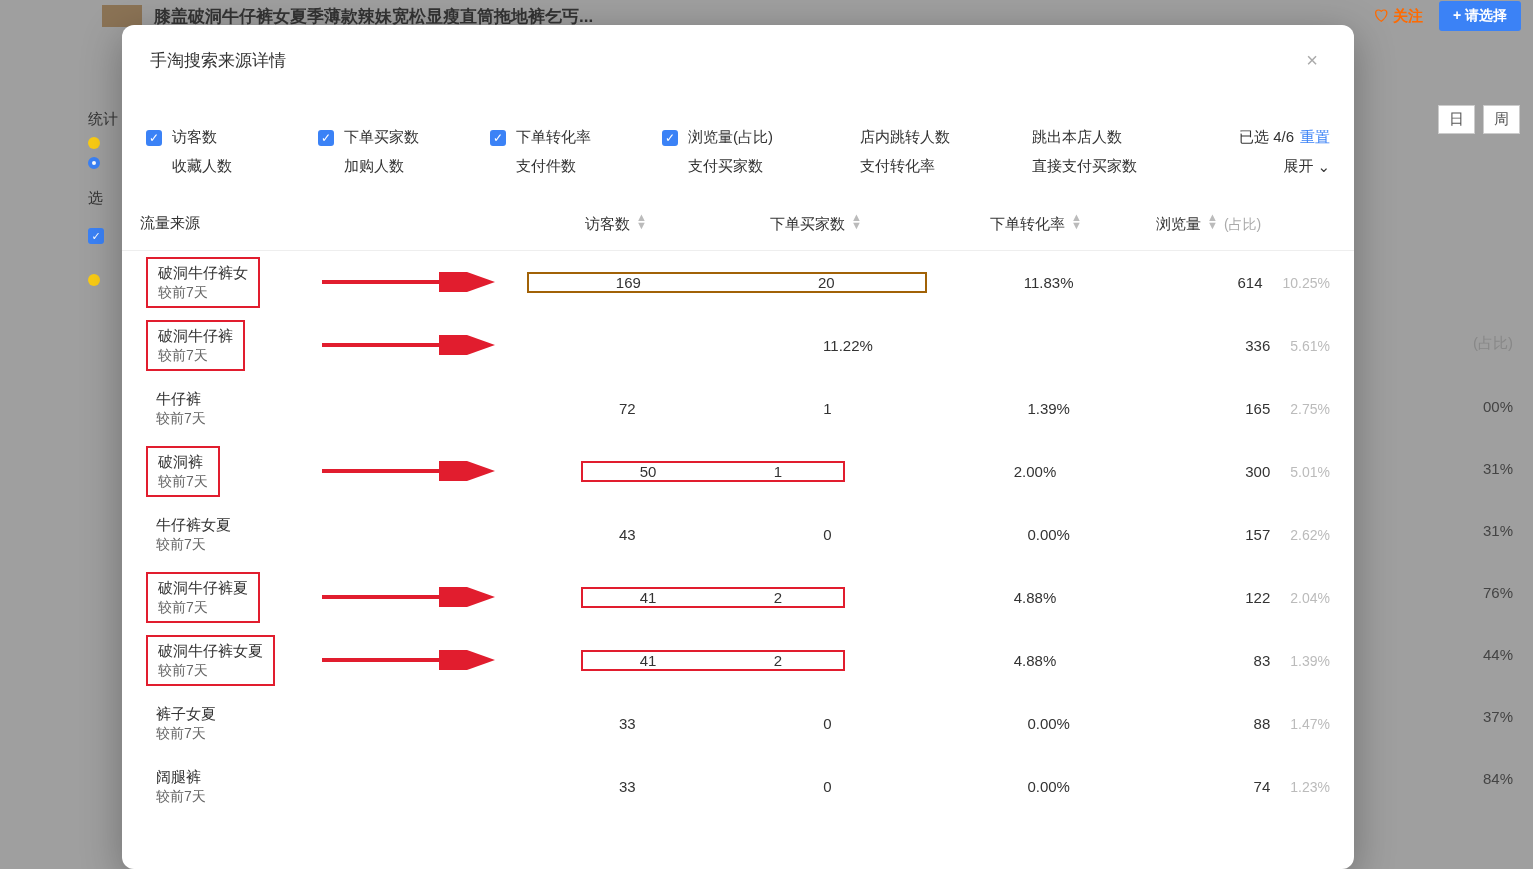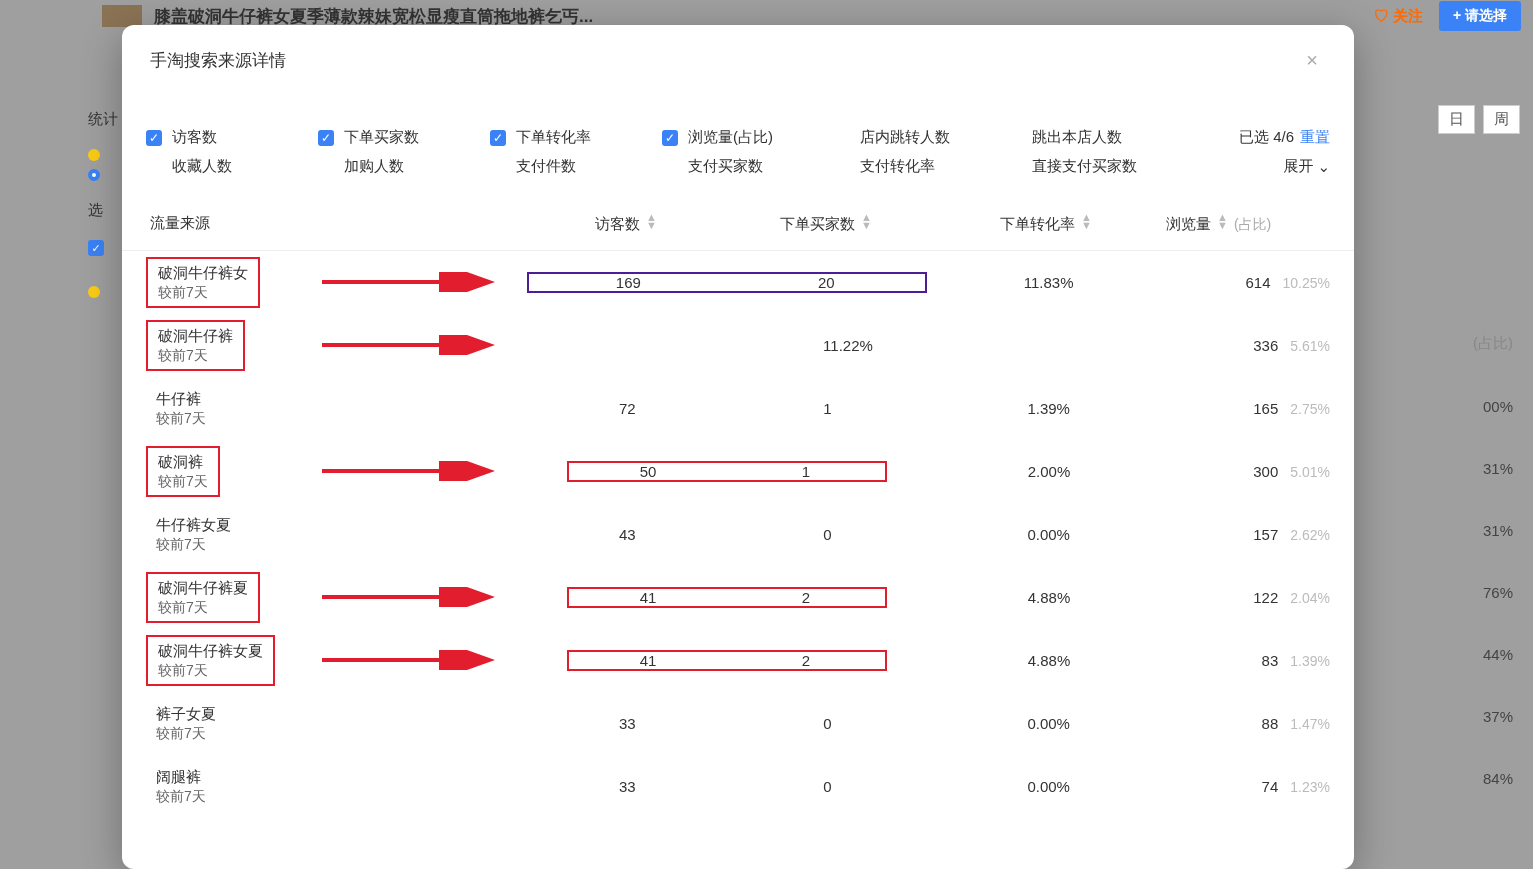--- a/index.html
+++ b/index.html
@@ -21,58 +21,58 @@
     .close { margin-left:auto; color:#aaa; font-size:20px; cursor:pointer; padding:4px 8px; }
     .filters { padding:42px 24px 12px; }
     .filter-row { display:flex; align-items:center; margin-bottom:10px; font-size:15px; color:#333; }
     .fi { display:flex; align-items:center; width:172px; }
     .fi.last { margin-left:auto; width:auto; }
     .cb { width:16px; height:16px; border:2px solid #3b82f6; border-radius:3px; margin-right:10px; display:inline-flex; align-items:center; justify-content:center; background:#3b82f6; color:#fff; font-size:12px; line-height:1; cursor:pointer; }
     .cb-space { width:26px; display:inline-block; }
     .reset { color:#3b82f6; margin-left:6px; cursor:pointer; }
     .expand { cursor:pointer; }
     .chev { display:inline-block; margin-left:4px; }
-    .table-head { display:flex; align-items:center; padding:16px 24px; font-size:15px; color:#333; border-bottom:1px solid #eee; }
+    .table-head { display:flex; align-items:center; padding:16px 14px; font-size:15px; color:#333; border-bottom:1px solid #eee; }
     .col-src { width:380px; padding-left:4px; }
     .col-num { width:200px; text-align:center; }
     .col-rate { width:240px; text-align:center; }
     .col-views { width:160px; text-align:left; }
     .sort { color:#bbb; font-size:11px; display:inline-block; margin-left:6px; line-height:0.7; cursor:pointer; }
     .sort .u, .sort .d { display:block; }
     .ratio-label { color:#aaa; font-size:14px; margin-left:6px; }
     .rows { flex:1; overflow:hidden; position:relative; }
     .row { display:flex; align-items:center; padding:0 24px; height:63px; font-size:15px; color:#333; position:relative;justify-content:space-between; }
     .src-cell { width:380px; display:flex; align-items:center; position:relative; }
     .kw-box { padding:4px 10px; }
     .kw-box.boxed { border:2px solid #e11d2e; }
     .kw { line-height:1.35; }
     .kw .sub { color:#666; font-size:14px; }
     .arrow-svg { margin-left:auto; margin-right:24px; }
     .numpair { width:400px; display:flex; }
-    .numpair.boxed { border:2px solid #4c1d95; }
-    .numpair.boxed2 { border:2px solid #e11d2e; margin-left:40px; width:320px; }
+    .numpair.boxed { border:2px solid #a16207; }
+    .numpair.boxed2 { border:2px solid #e11d2e; margin-left:40px; width:264px; }
     .numpair .a { width:200px; text-align:center; }
     .numpair .b { width:200px; text-align:center; }
     .row .rate { width:240px; text-align:center; }
-    .row .views-wrap { width:160px; text-align:right; display:flex; justify-content:flex-end; align-items:baseline; gap:12px; }
+    .row .views-wrap { width:160px; text-align:right; display:flex; justify-content:flex-end; align-items:baseline; gap:20px; }
     .row .views-wrap .pctv { color:#bbb; font-size:14px; }
   </style>
 </head>
 <body>
 
 <div class="mask"></div>
 
 <div class="bg-header">
   <div class="thumb"></div>
   <span>膝盖破洞牛仔裤女夏季薄款辣妹宽松显瘦直筒拖地裤乞丐...</span>
   <span class="fav"><span>♡ </span><span>关注</span></span>
   <span class="blue-btn">+ 请选择</span>
 </div>
 <div class="bg-left">
-  <div style="margin-bottom:20px;">统计</div>
+  <div style="margin-bottom:8px;">统计</div>
   <div class="bullet" style="background:#facc15"></div>
   <div class="bullet" style="background:#fff;border:4px solid #3b82f6"></div>
   <div style="margin:20px 0">选</div>
   <div style="width:16px;height:16px;background:#3b82f6;border-radius:3px;color:#fff;font-size:11px;text-align:center;line-height:16px">✓</div>
   <div class="bullet" style="background:#facc15;margin-top:30px"></div>
 </div>
 <div class="bg-right">
   <div class="topbtns">
     <span>日</span>
     <span>周</span>

